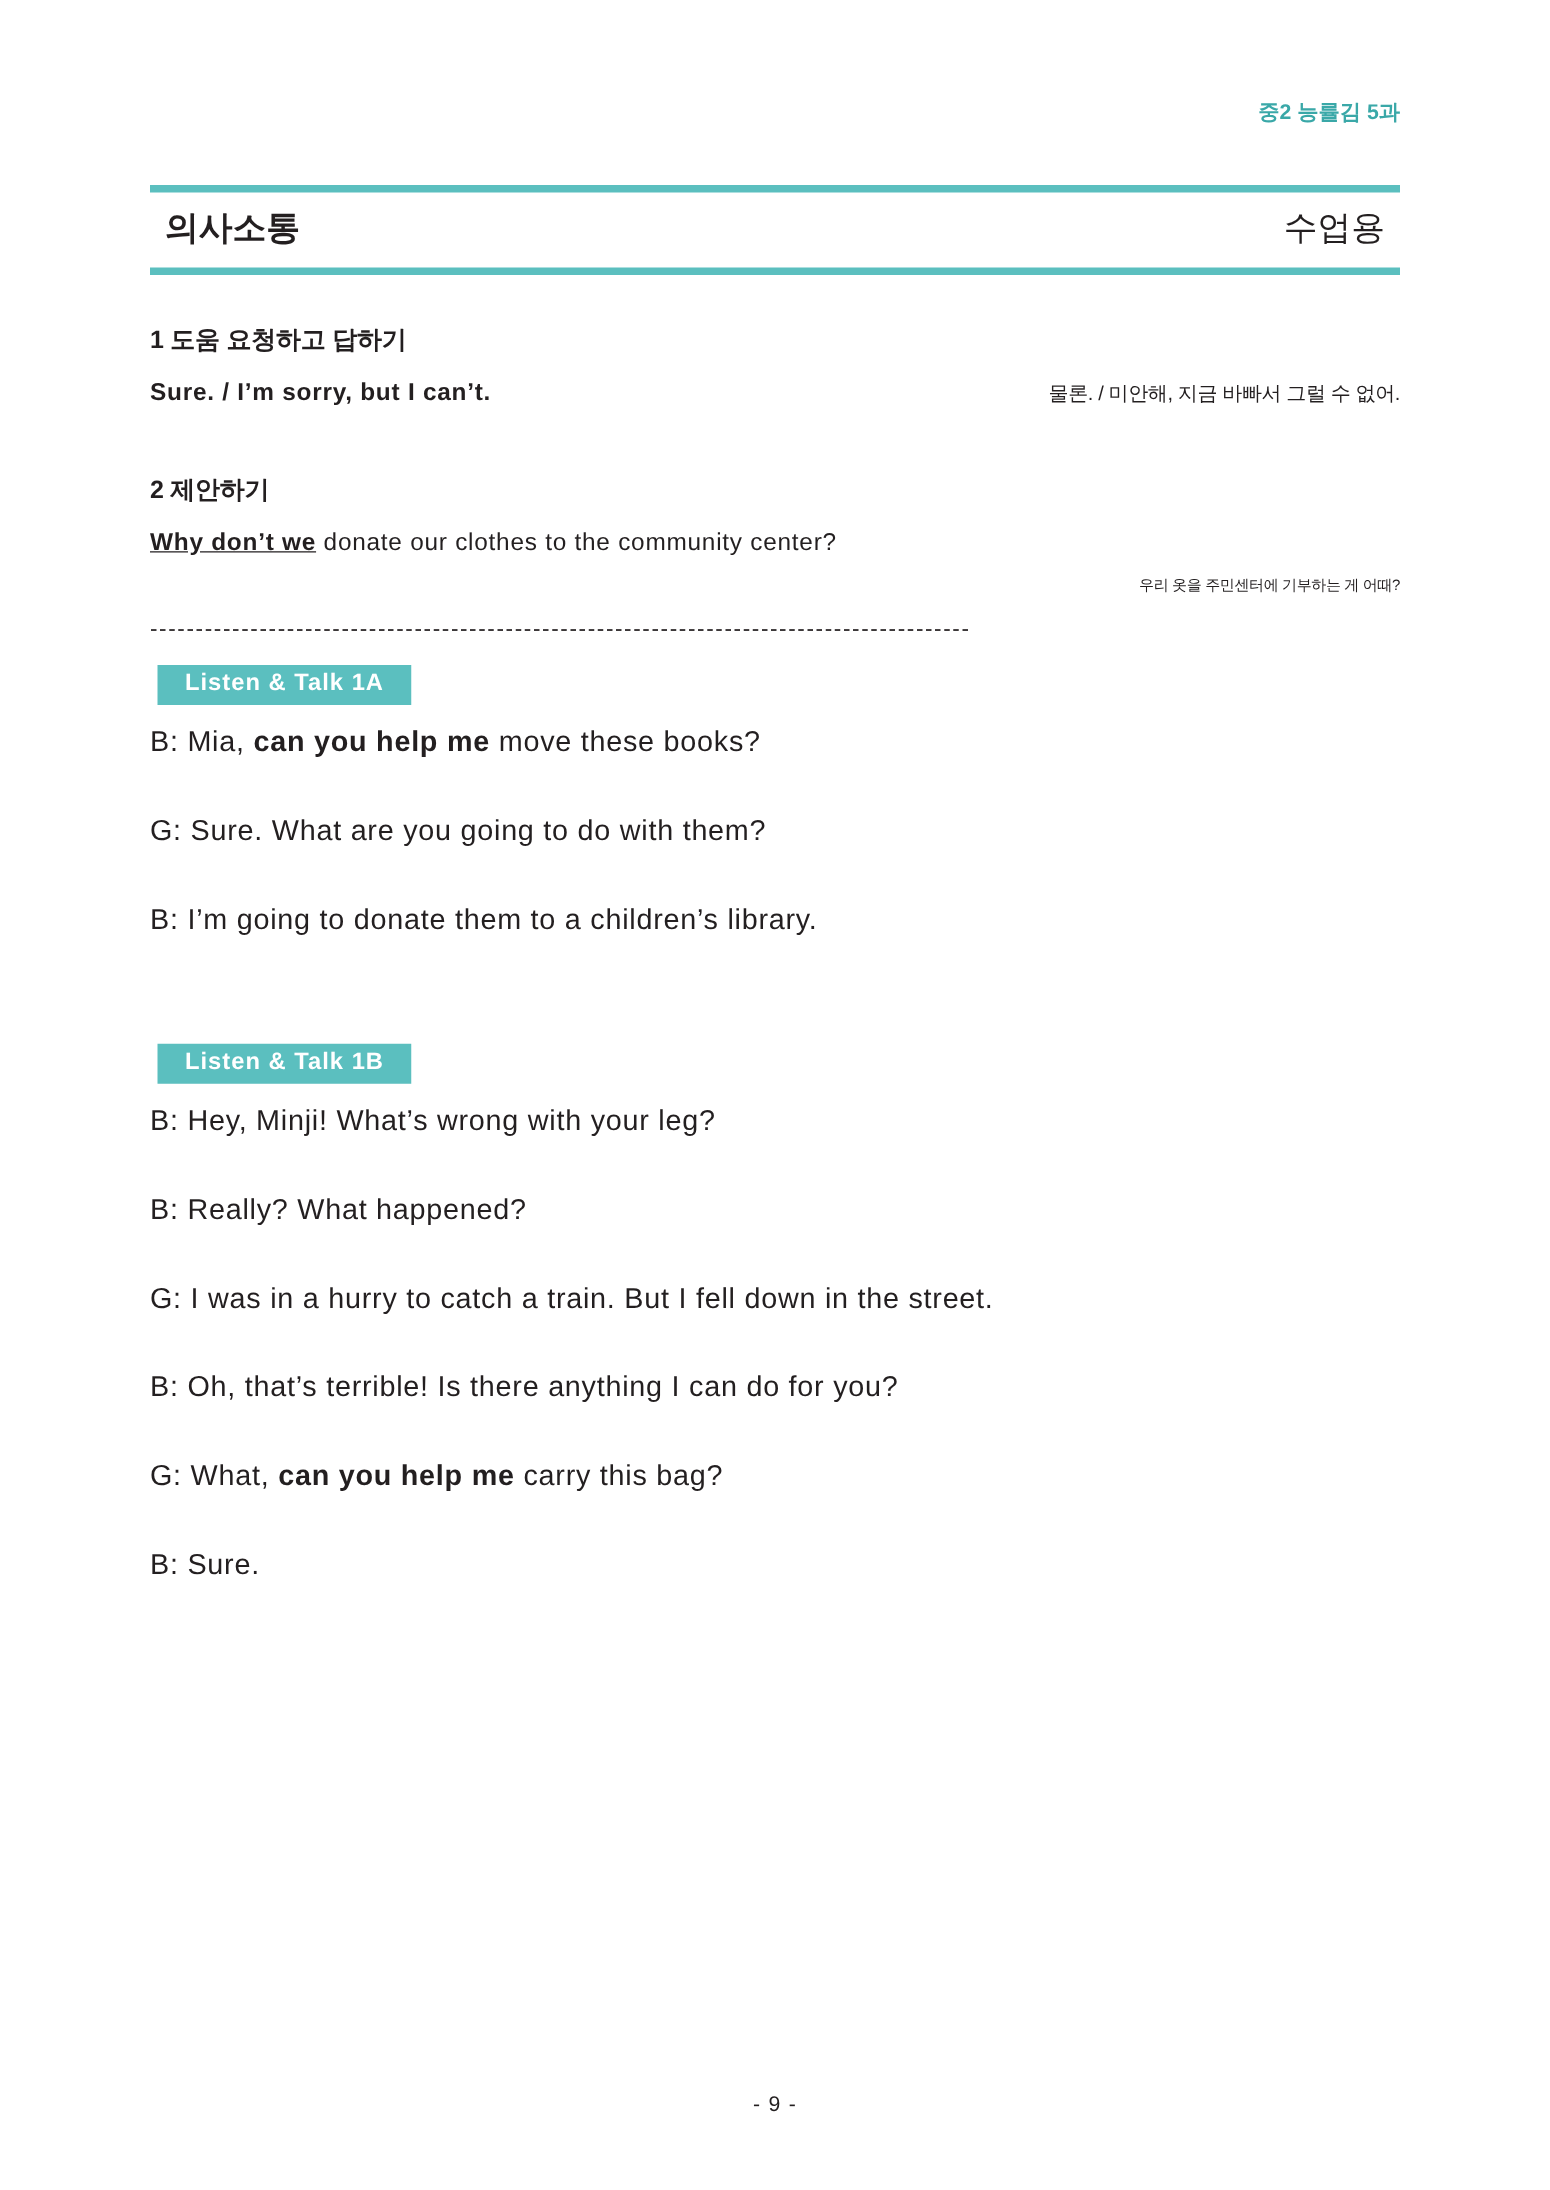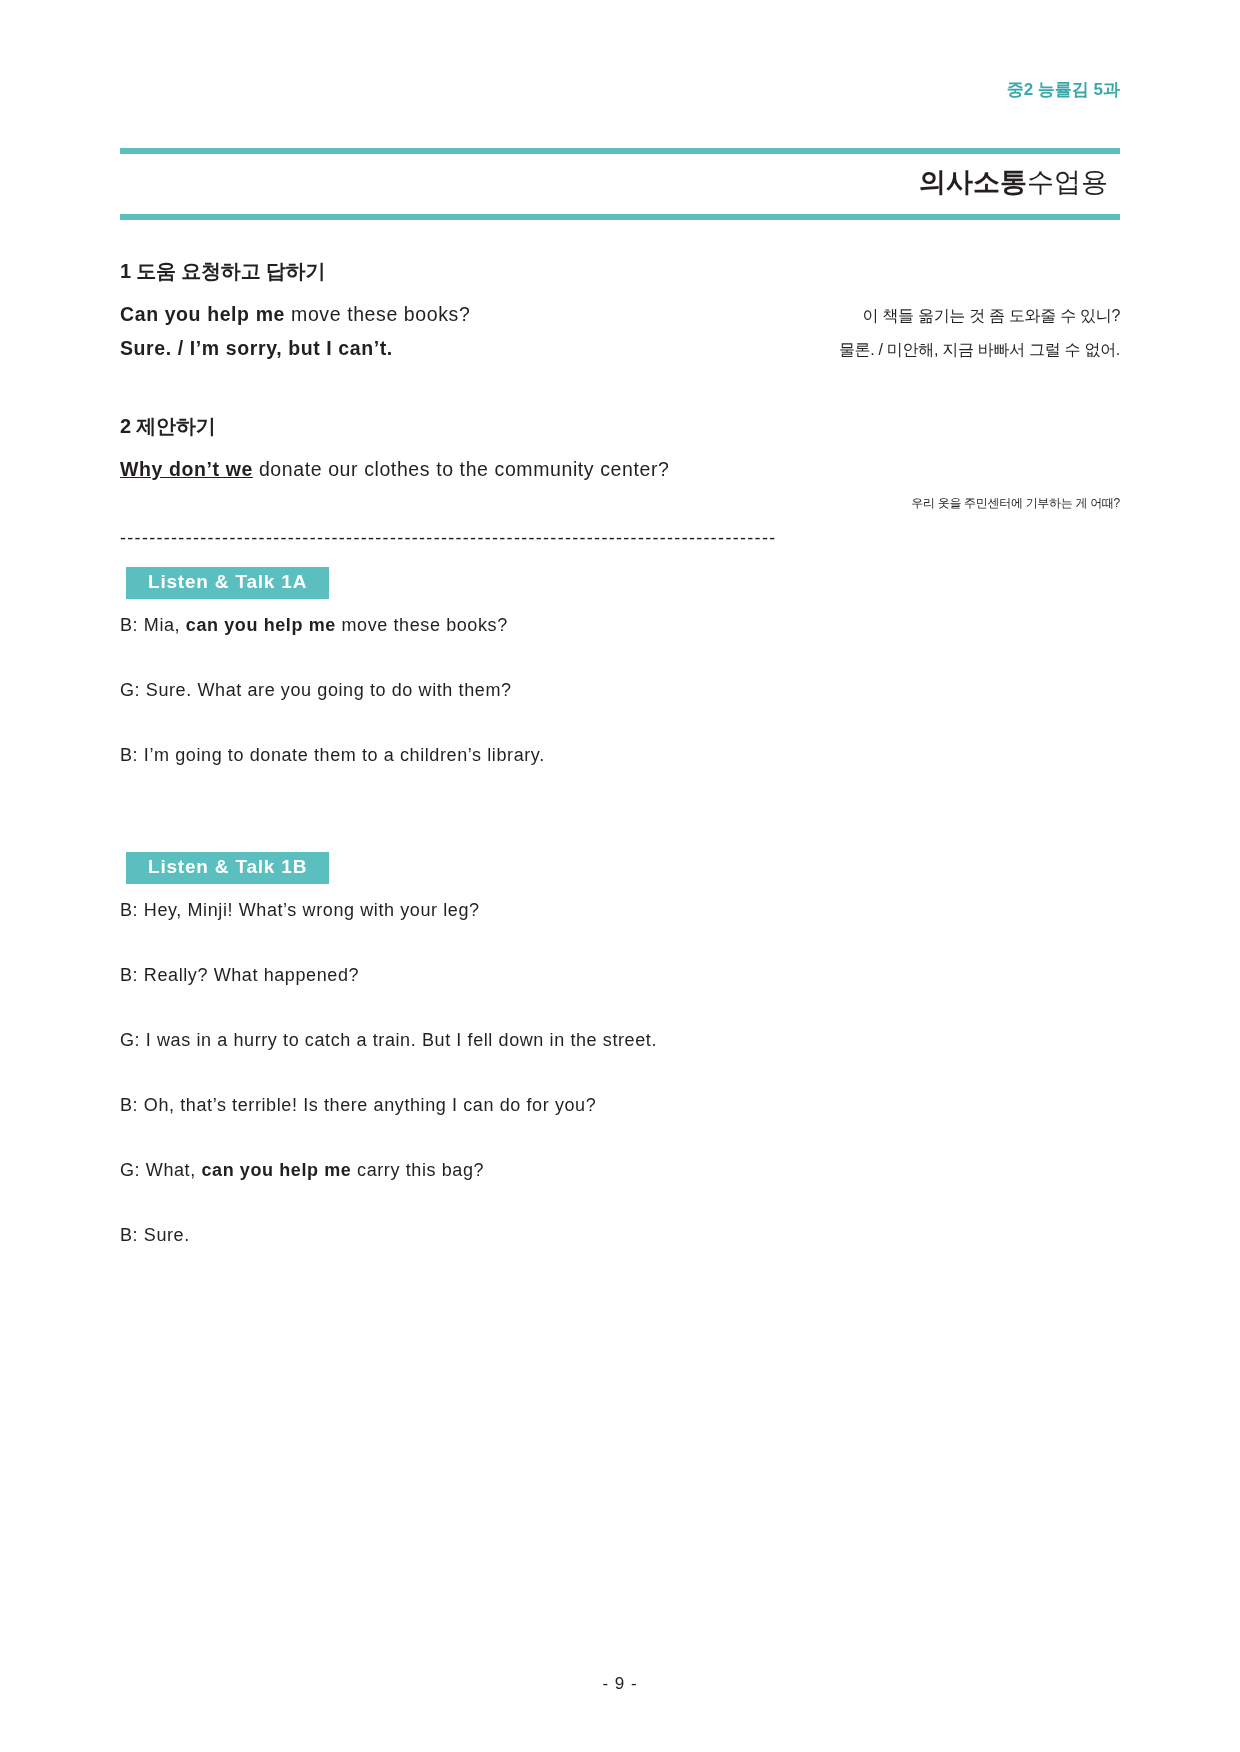--- a/index.html
+++ b/index.html
@@ -42,21 +42,21 @@
     background: #5bbfbf;
     width: 100%;
   }
   .rule-bottom {
     height: 6px;
     background: #5bbfbf;
     width: 100%;
   }
   .title-row {
     display: flex;
-    justify-content: flex-end;
+    justify-content: space-between;
     align-items: center;
     padding: 10px 12px 14px 12px;
   }
   .title-left {
     font-size: 27px;
     font-weight: bold;
     color: #231f20;
   }
   .title-right {
     font-size: 27px;
@@ -123,21 +123,21 @@
     font-size: 19px;
     font-weight: bold;
     padding: 4px 22px 6px 22px;
     letter-spacing: 0.8px;
     margin-left: 6px;
   }
   .dialog {
     margin-top: 16px;
   }
   .dialog .d-line {
-    font-size: 18px;
+    font-size: 23px;
     letter-spacing: 0.6px;
     margin-bottom: 44px;
     color: #231f20;
   }
   .dialog .d-line b { font-weight: bold; }
   .block-gap { height: 42px; }
   .footer {
     position: absolute;
     bottom: 58px;
     left: 0;
@@ -161,24 +161,20 @@
       <div class="title-left">의사소통</div>
       <div class="title-right">수업용</div>
     </div>
     <div class="rule-bottom"></div>
   </div>
 
   <div class="content">
 
     <div class="sec-head">1 도움 요청하고 답하기</div>
 
-    <div class="line-row">
-      <div class="eng"><b>Can you help me</b><span> move these books?</span></div>
-      <div class="kor">이 책들 옮기는 것 좀 도와줄 수 있니?</div>
-    </div>
 
     <div class="line-row">
       <div class="eng"><b>Sure. /   I’m sorry, but I can’t.</b></div>
       <div class="kor">물론. / 미안해, 지금 바빠서 그럴 수 없어.</div>
     </div>
 
     <div class="spacer-36"></div>
 
     <div class="sec-head">2 제안하기</div>
 

